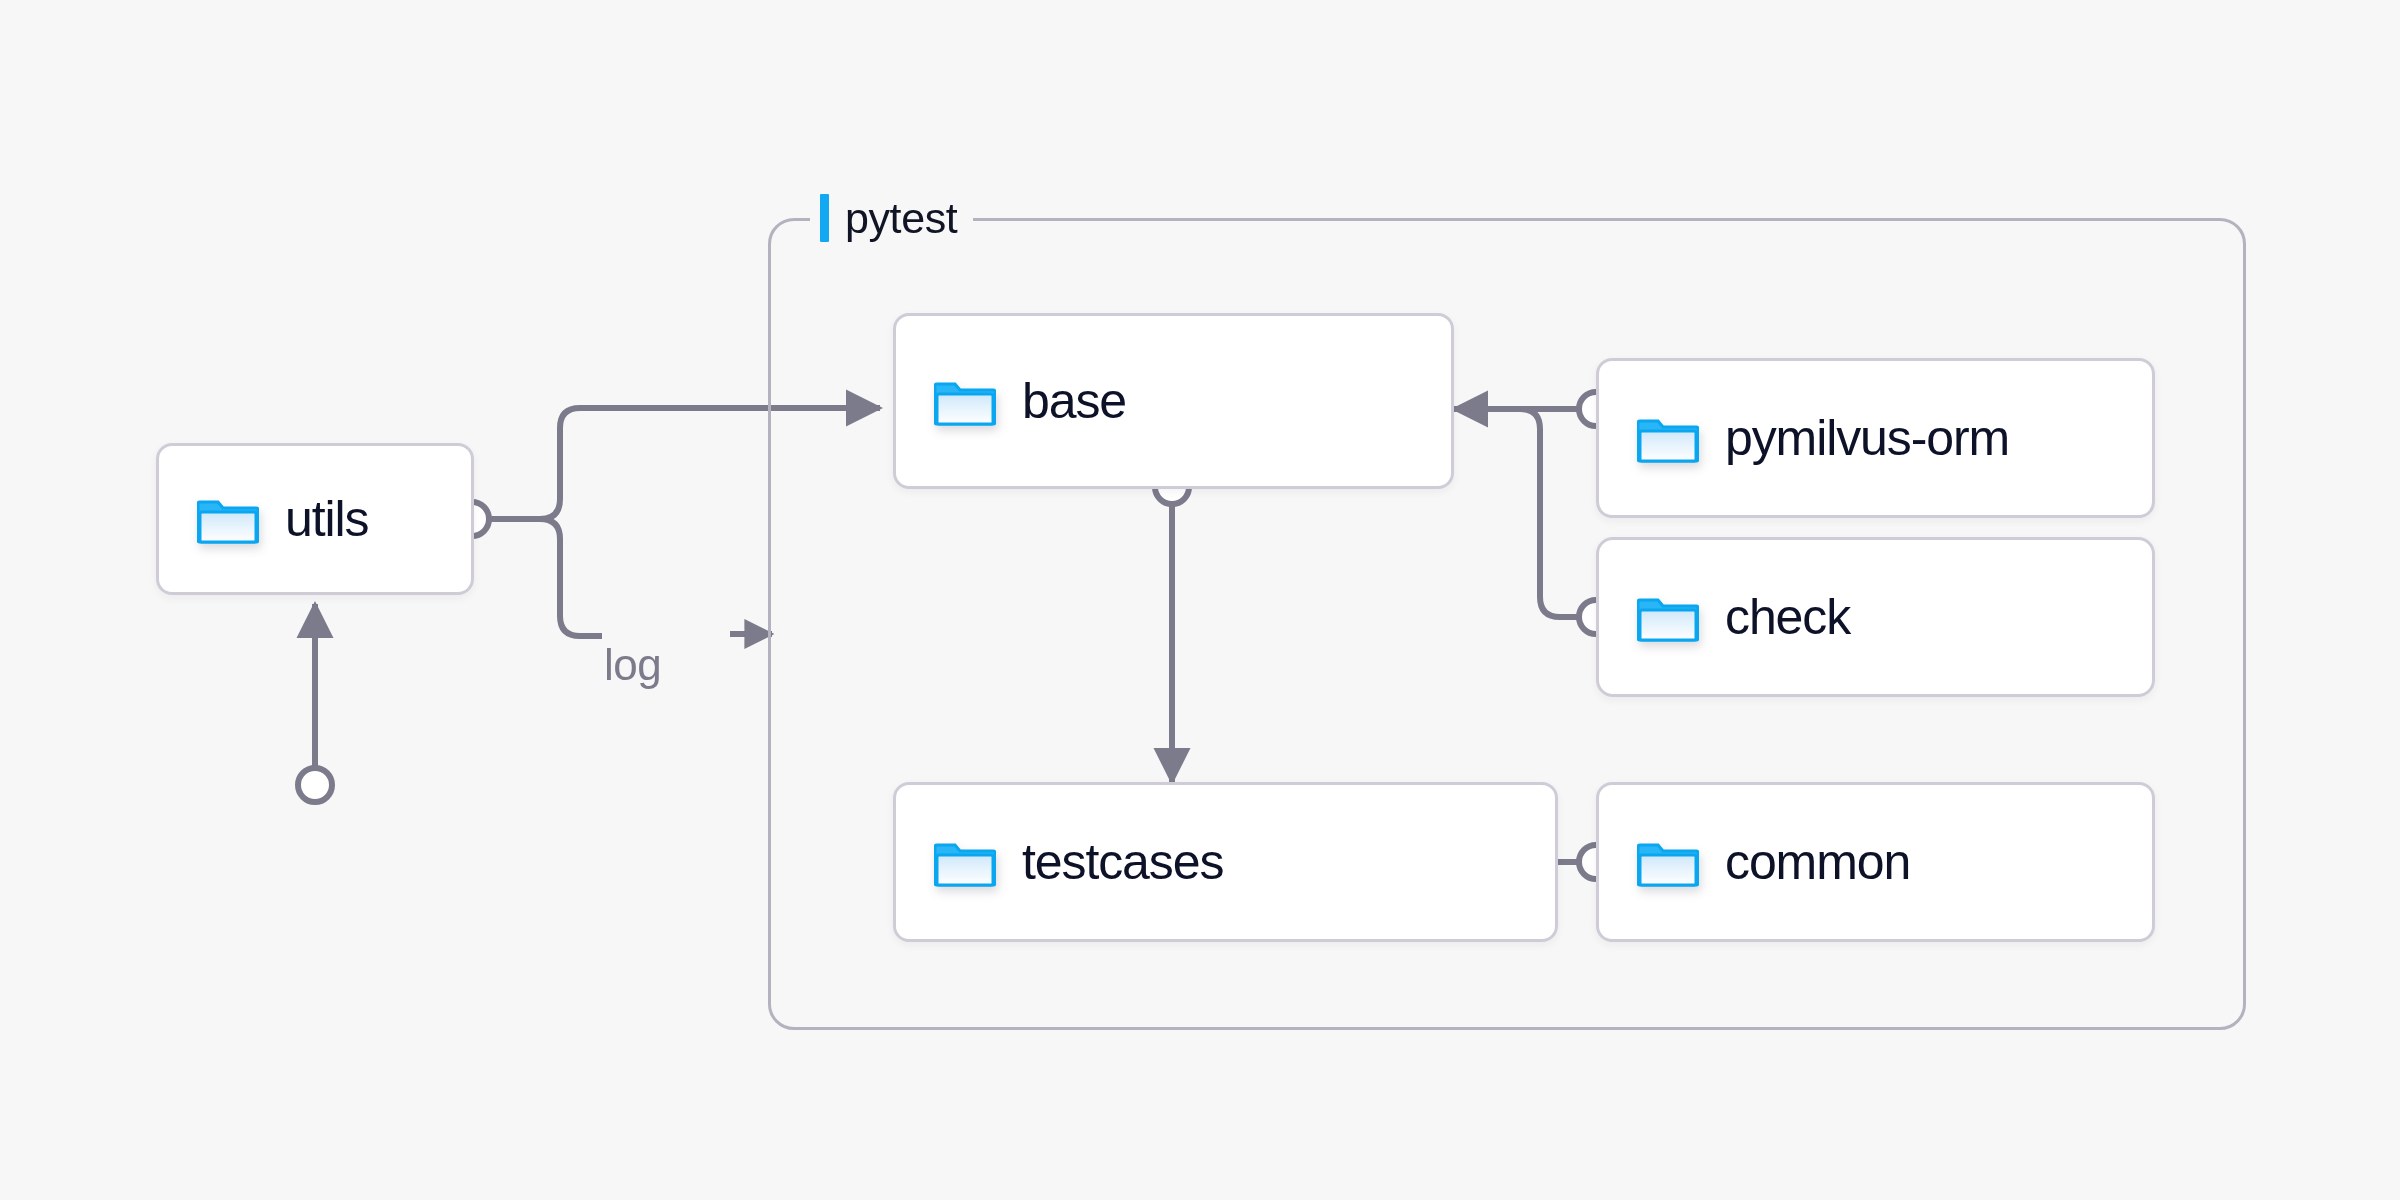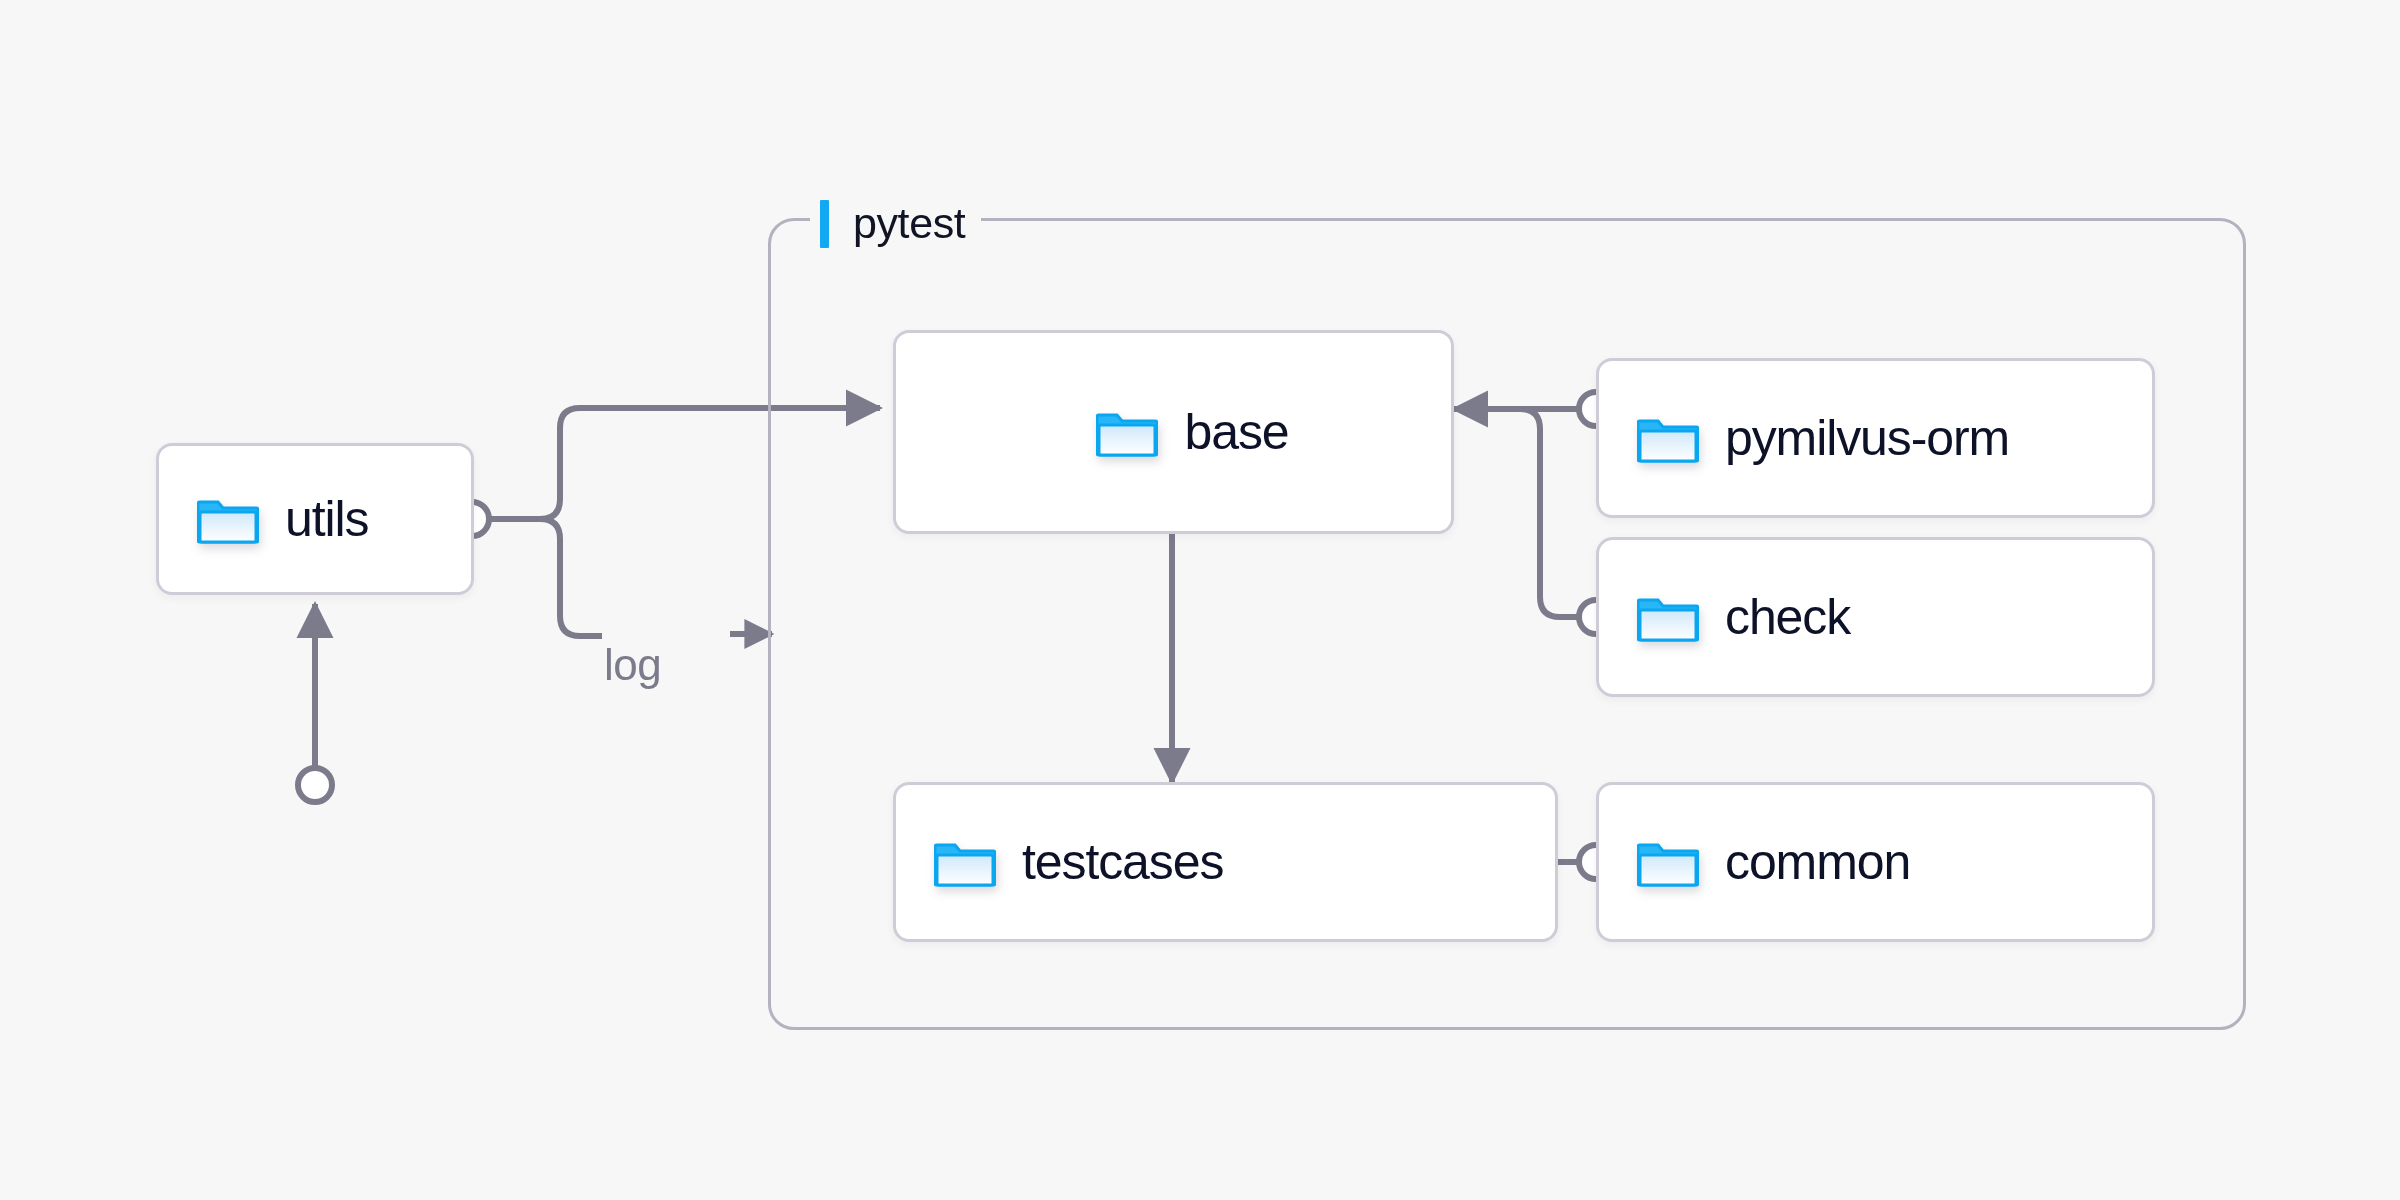--- a/index.html
+++ b/index.html
@@ -28,22 +28,22 @@
   .group-box {
     position: absolute;
     border: 3px solid #b5b2c0;
     border-radius: 26px;
     background: transparent;
     box-sizing: border-box;
   }
   .group-label-wrap {
     position: absolute;
     display: flex;
-    align-items: flex-end;
-    gap: 24px;
+    align-items: center;
+    gap: 16px;
     background: #f7f7f7;
     padding: 0 16px 0 10px;
     height: 60px;
   }
   .group-accent-bar {
     width: 9px;
     height: 48px;
     background: #13a9f2;
     border-radius: 1px;
   }
@@ -164,21 +164,21 @@
     <div class="node-inner">
       <svg class="folder-icon" viewBox="0 0 62 52">
         <path d="M3 9 h18 l5 6 h33 a2 2 0 0 1 2 2 v30 a2 2 0 0 1 -2 2 h-56 a2 2 0 0 1 -2 -2 v-36 a2 2 0 0 1 2 -2 z" fill="#29b6f6" stroke="#0aa6f0" stroke-width="3"></path>
         <path d="M5 19 h52 a2 2 0 0 1 2 2 v26 a2 2 0 0 1 -2 2 h-52 a2 2 0 0 1 -2 -2 v-26 a2 2 0 0 1 2 -2 z" fill="url(#folderGrad)" stroke="#0aa6f0" stroke-width="3"></path>
       </svg>
       <span class="node-label">utils</span>
     </div>
   </div>
 
 
-  <div class="node" style="left:893px; top:330px; width:561px; height:204px;justify-content:center;">
+  <div class="node" style="left:893px; top:313px; width:561px; height:176px;">
     <div class="node-inner">
       <svg class="folder-icon" viewBox="0 0 62 52">
         <path d="M3 9 h18 l5 6 h33 a2 2 0 0 1 2 2 v30 a2 2 0 0 1 -2 2 h-56 a2 2 0 0 1 -2 -2 v-36 a2 2 0 0 1 2 -2 z" fill="#29b6f6" stroke="#0aa6f0" stroke-width="3"></path>
         <path d="M5 19 h52 a2 2 0 0 1 2 2 v26 a2 2 0 0 1 -2 2 h-52 a2 2 0 0 1 -2 -2 v-26 a2 2 0 0 1 2 -2 z" fill="url(#folderGrad)" stroke="#0aa6f0" stroke-width="3"></path>
       </svg>
       <span class="node-label">base</span>
     </div>
   </div>
 
   <div class="node" style="left:893px; top:782px; width:665px; height:160px;">

